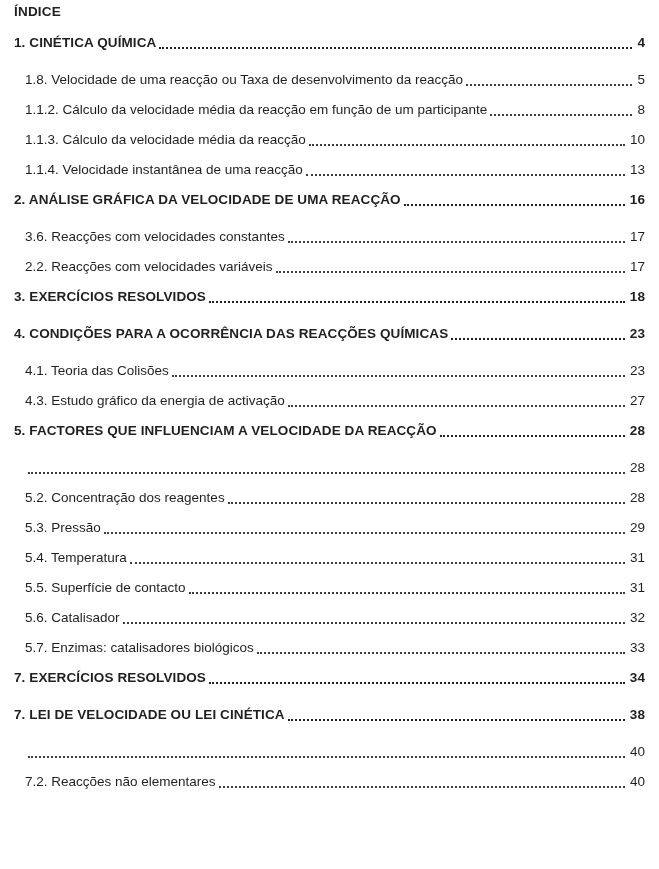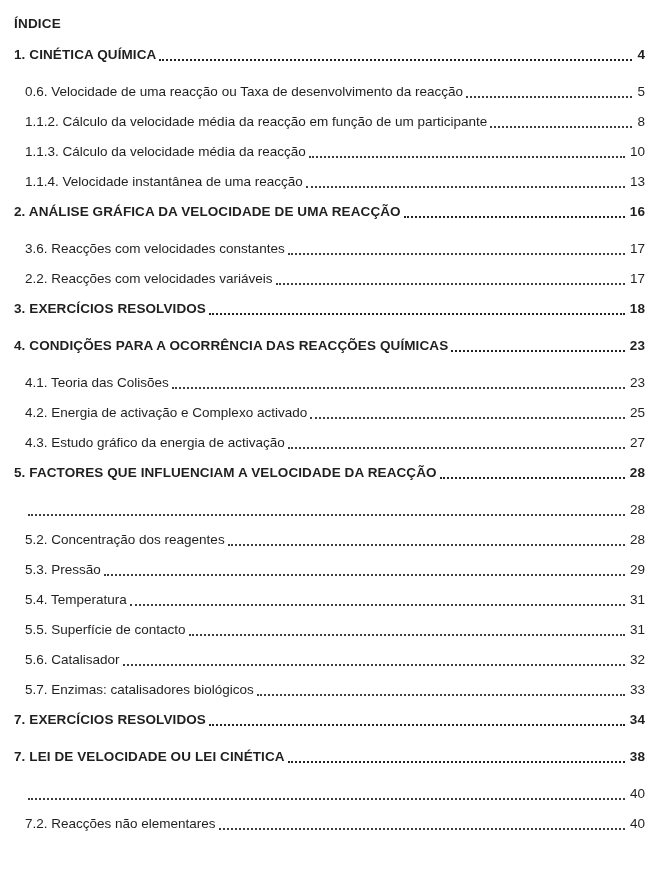--- a/index.html
+++ b/index.html
@@ -6,21 +6,21 @@
     margin: 0;
     padding: 0;
     background: #ffffff;
   }
   .page {
     position: relative;
     width: 659px;
     height: 869px;
     background: #ffffff;
     box-sizing: border-box;
-    padding-top: 16px;
+    padding-top: 4px;
     overflow: hidden;
     font-family: "Liberation Sans", "DejaVu Sans", sans-serif;
     color: #1f1f1f;
     font-size: 13.5px;
     line-height: 15px;
   }
   .toc-title {
     padding-left: 14px;
     font-weight: bold;
     height: 15px;
@@ -69,21 +69,21 @@
 <div class="page">
   <div class="toc-title">ÍNDICE</div>
 
   <div id="toc-list">
       <div class="toc-row heading">
     <span class="toc-label">1. CINÉTICA QUÍMICA</span>
     <span class="toc-leader"></span>
     <span class="toc-page">4</span>
   </div>
       <div class="toc-row">
-    <span class="toc-label">0.6. Velocidade de uma reacção ou Taxa de desenvolvimento da reacção</span>
+    <span class="toc-label">1.8. Velocidade de uma reacção ou Taxa de desenvolvimento da reacção</span>
     <span class="toc-leader"></span>
     <span class="toc-page">5</span>
   </div>
       <div class="toc-row">
     <span class="toc-label">1.1.2. Cálculo da velocidade média da reacção em função de um participante</span>
     <span class="toc-leader"></span>
     <span class="toc-page">8</span>
   </div>
       <div class="toc-row">
     <span class="toc-label">1.1.3. Cálculo da velocidade média da reacção</span>
@@ -117,25 +117,20 @@
   </div>
       <div class="toc-row heading">
     <span class="toc-label">4. CONDIÇÕES PARA A OCORRÊNCIA DAS REACÇÕES QUÍMICAS</span>
     <span class="toc-leader"></span>
     <span class="toc-page">23</span>
   </div>
       <div class="toc-row">
     <span class="toc-label">4.1. Teoria das Colisões</span>
     <span class="toc-leader"></span>
     <span class="toc-page">23</span>
-  </div>
-      <div class="toc-row">
-    <span class="toc-label">4.2. Energia de activação e Complexo activado</span>
-    <span class="toc-leader"></span>
-    <span class="toc-page">25</span>
   </div>
       <div class="toc-row">
     <span class="toc-label">4.3. Estudo gráfico da energia de activação</span>
     <span class="toc-leader"></span>
     <span class="toc-page">27</span>
   </div>
       <div class="toc-row heading">
     <span class="toc-label">5. FACTORES QUE INFLUENCIAM A VELOCIDADE DA REACÇÃO</span>
     <span class="toc-leader"></span>
     <span class="toc-page">28</span>

